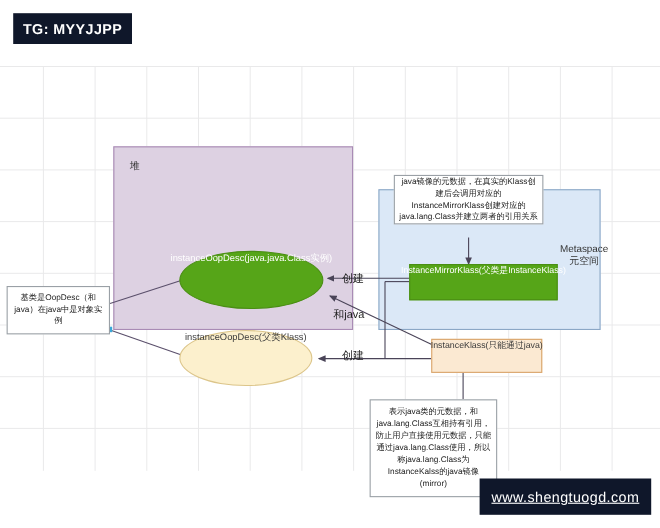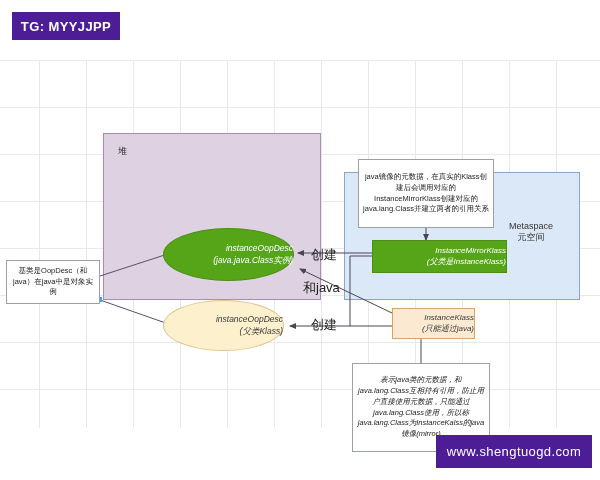--- a/index.html
+++ b/index.html
@@ -6,99 +6,99 @@
   body{
     width:600px;height:480px;
     background:#ffffff;
     font-family:"Liberation Sans","DejaVu Sans",sans-serif;
     overflow:hidden;position:relative;
   }
   #root{position:absolute;left:0;top:0;width:600px;height:480px;}
 
   
   .wm{
-    position:absolute;background:#4c1d95;color:#ffffff;
+    position:absolute;background:#0f172a;color:#ffffff;
     display:flex;align-items:center;justify-content:center;
     font-weight:bold;letter-spacing:.4px;
   }
   #wm-top{left:12px;top:12px;width:108px;height:28px;font-size:13px;}
-  #wm-bottom{left:436px;top:435px;width:156px;height:33px;font-size:13px;font-weight:normal;}
+  #wm-bottom{left:436px;top:435px;width:156px;height:33px;font-size:13px;font-weight:normal;text-decoration:underline;}
 
   
   #canvas{
     position:absolute;left:0;top:60px;width:600px;height:368px;
     background-color:#ffffff;
     background-image:
       linear-gradient(to right, #e9e9ea 1px, transparent 1px),
       linear-gradient(to bottom, #e9e9ea 1px, transparent 1px);
     background-size:47px 47px;
     background-position:-8px 0px;
   }
 
   
   .region{position:absolute;box-sizing:border-box;}
   #heap-region{
     left:103px;top:73px;width:218px;height:167px;
     background:#ddd1e2;border:1px solid #a98bb5;
   }
   #metaspace-region{
-    left:344px;top:112px;width:236px;height:128px;
+    left:344px;top:112px;width:202px;height:128px;
     background:#dbe8f7;border:1px solid #8ba7c6;
   }
   .region-label{position:absolute;font-size:9px;color:#333;line-height:1.25;text-align:center;}
   #heap-label{left:14px;top:12px;}
   #metaspace-label{left:150px;top:48px;width:72px;}
 
   
   .node{
     position:absolute;box-sizing:border-box;
-    display:flex;flex-direction:column;align-items:flex-end;justify-content:center;
-    text-align:center;line-height:1.3;font-style:italic;
+    display:flex;flex-direction:row;align-items:flex-start;justify-content:center;
+    text-align:center;line-height:1.3;
   }
   .node .l1,.node .l2{display:block;white-space:nowrap;}
 
   #node-mirror-oop{
     left:163px;top:168px;width:131px;height:53px;
     border-radius:50%;background:#56a518;border:1px solid #4a8e14;
     color:#ffffff;font-size:8.5px;
   }
   #node-plain-oop{
     left:163px;top:240px;width:121px;height:51px;
     border-radius:50%;background:#fcf0cd;border:1px solid #dcc58a;
     color:#3a3a3a;font-size:8.5px;
   }
   #node-mirror-klass{
     left:372px;top:180px;width:135px;height:33px;
     background:#56a518;border:1px solid #4a8e14;
     color:#ffffff;font-size:8px;
   }
   #node-instance-klass{
-    left:392px;top:248px;width:83px;height:31px;
+    left:392px;top:248px;width:101px;height:31px;
     background:#fbe9d2;border:1px solid #d9a46a;
     color:#3a3a3a;font-size:8px;
   }
 
   
   .note{
     position:absolute;box-sizing:border-box;
     background:#ffffff;border:1px solid #9aa0a6;
     font-size:7.5px;line-height:1.45;color:#222;
     text-align:center;padding:3px 4px;
     display:flex;align-items:center;justify-content:center;
   }
   #note-left{left:6px;top:200px;width:94px;height:44px;}
-  #note-top{left:358px;top:99px;width:136px;height:69px;}
-  #note-bottom{left:352px;top:303px;width:138px;height:89px;font-style:italic;}
+  #note-top{left:358px;top:99px;width:136px;height:45px;}
+  #note-bottom{left:336px;top:303px;width:116px;height:89px;}
 
   
   #wires{position:absolute;left:0;top:0;width:600px;height:480px;pointer-events:none;}
 
   
   .edge-label{
-    position:absolute;font-size:13px;color:#222;white-space:nowrap;
+    position:absolute;font-size:10px;color:#222;white-space:nowrap;
     background:transparent;
   }
   #lbl-create-1{left:311px;top:186px;}
   #lbl-mutual{left:303px;top:219px;}
   #lbl-create-2{left:311px;top:256px;}
 </style>
 </head>
 <body>
 
 <div id="root">

